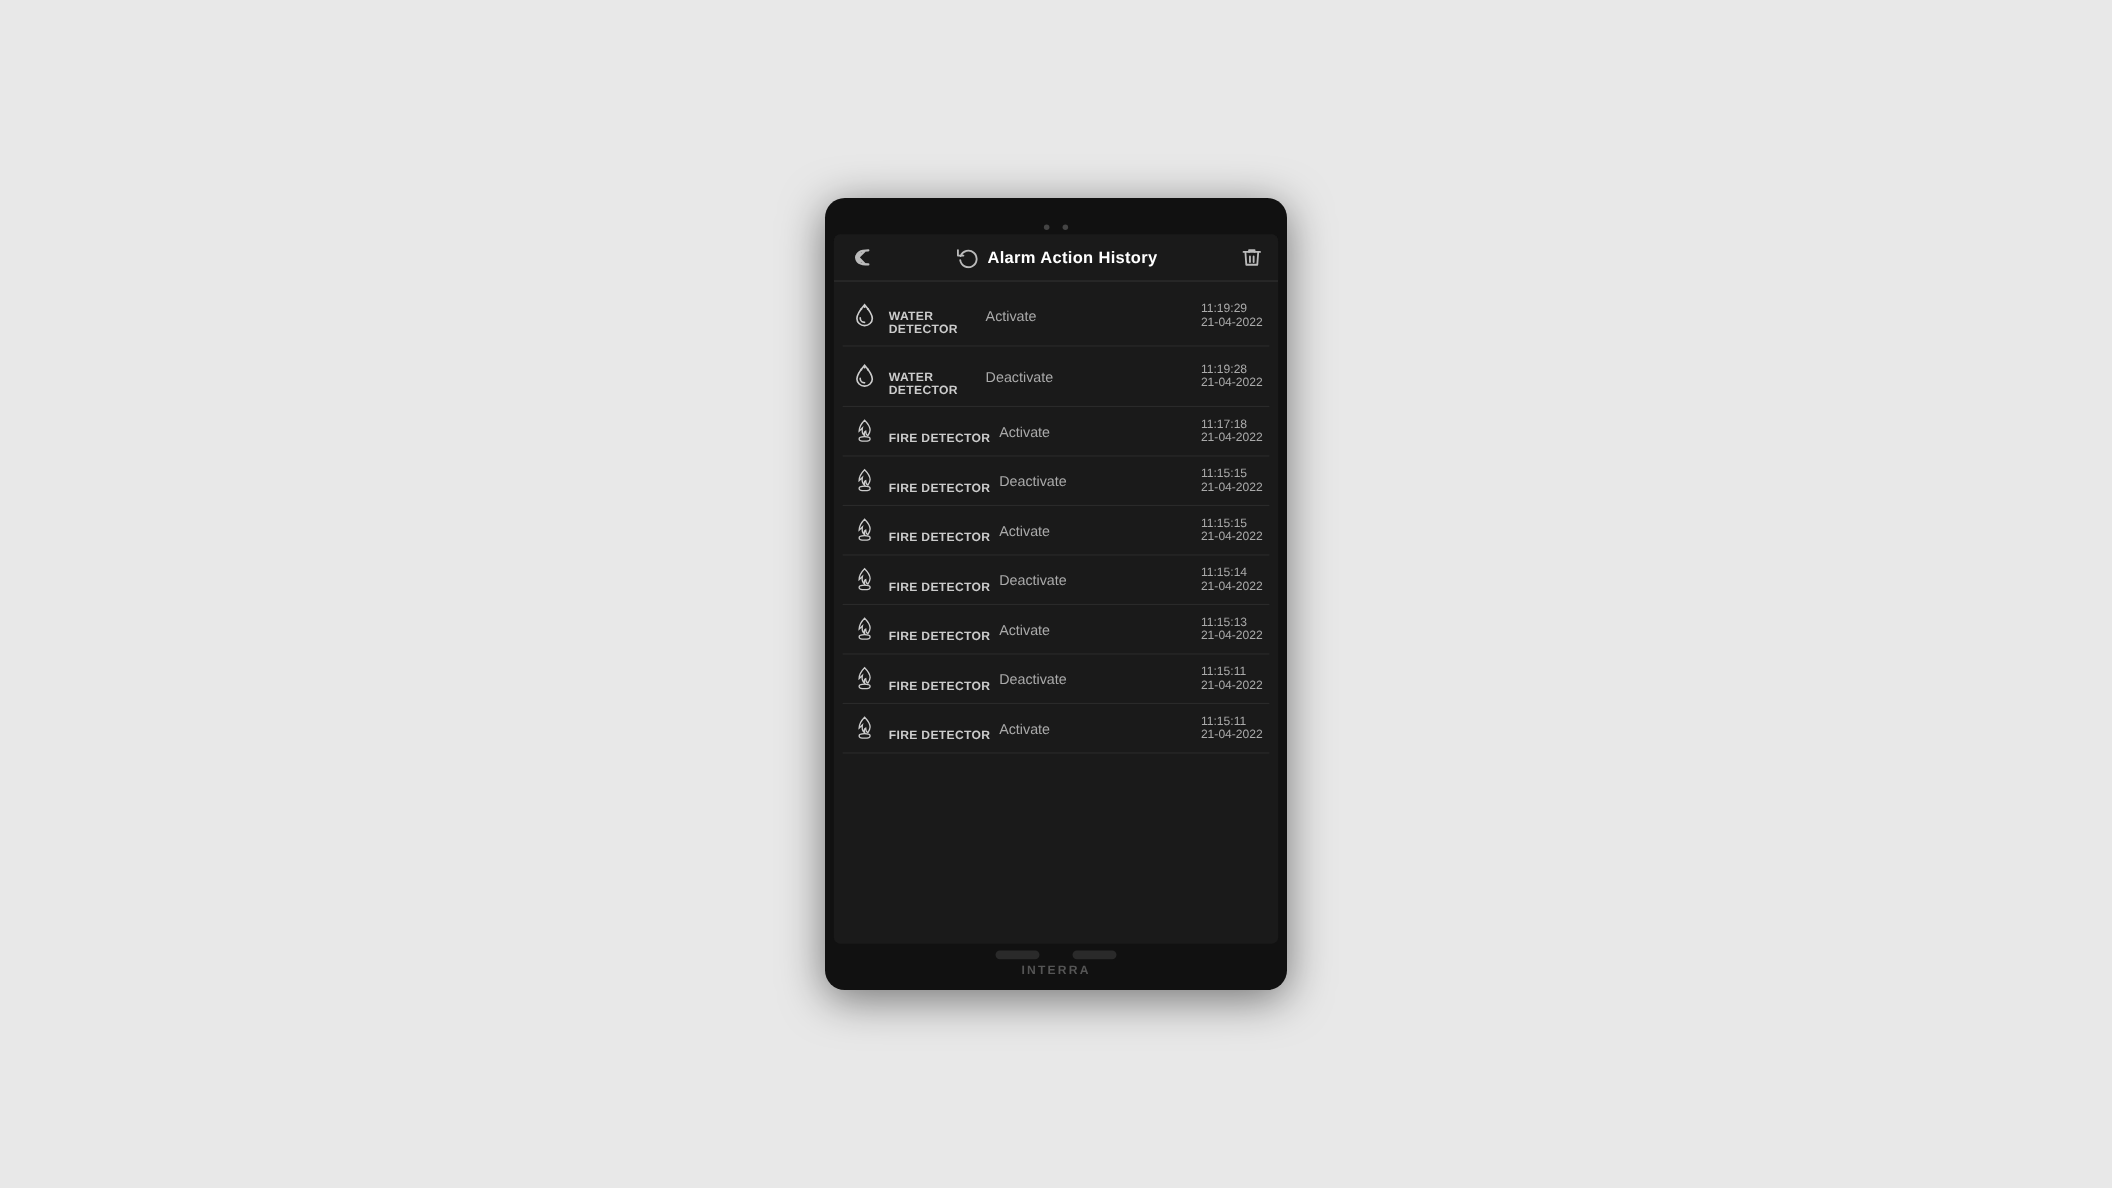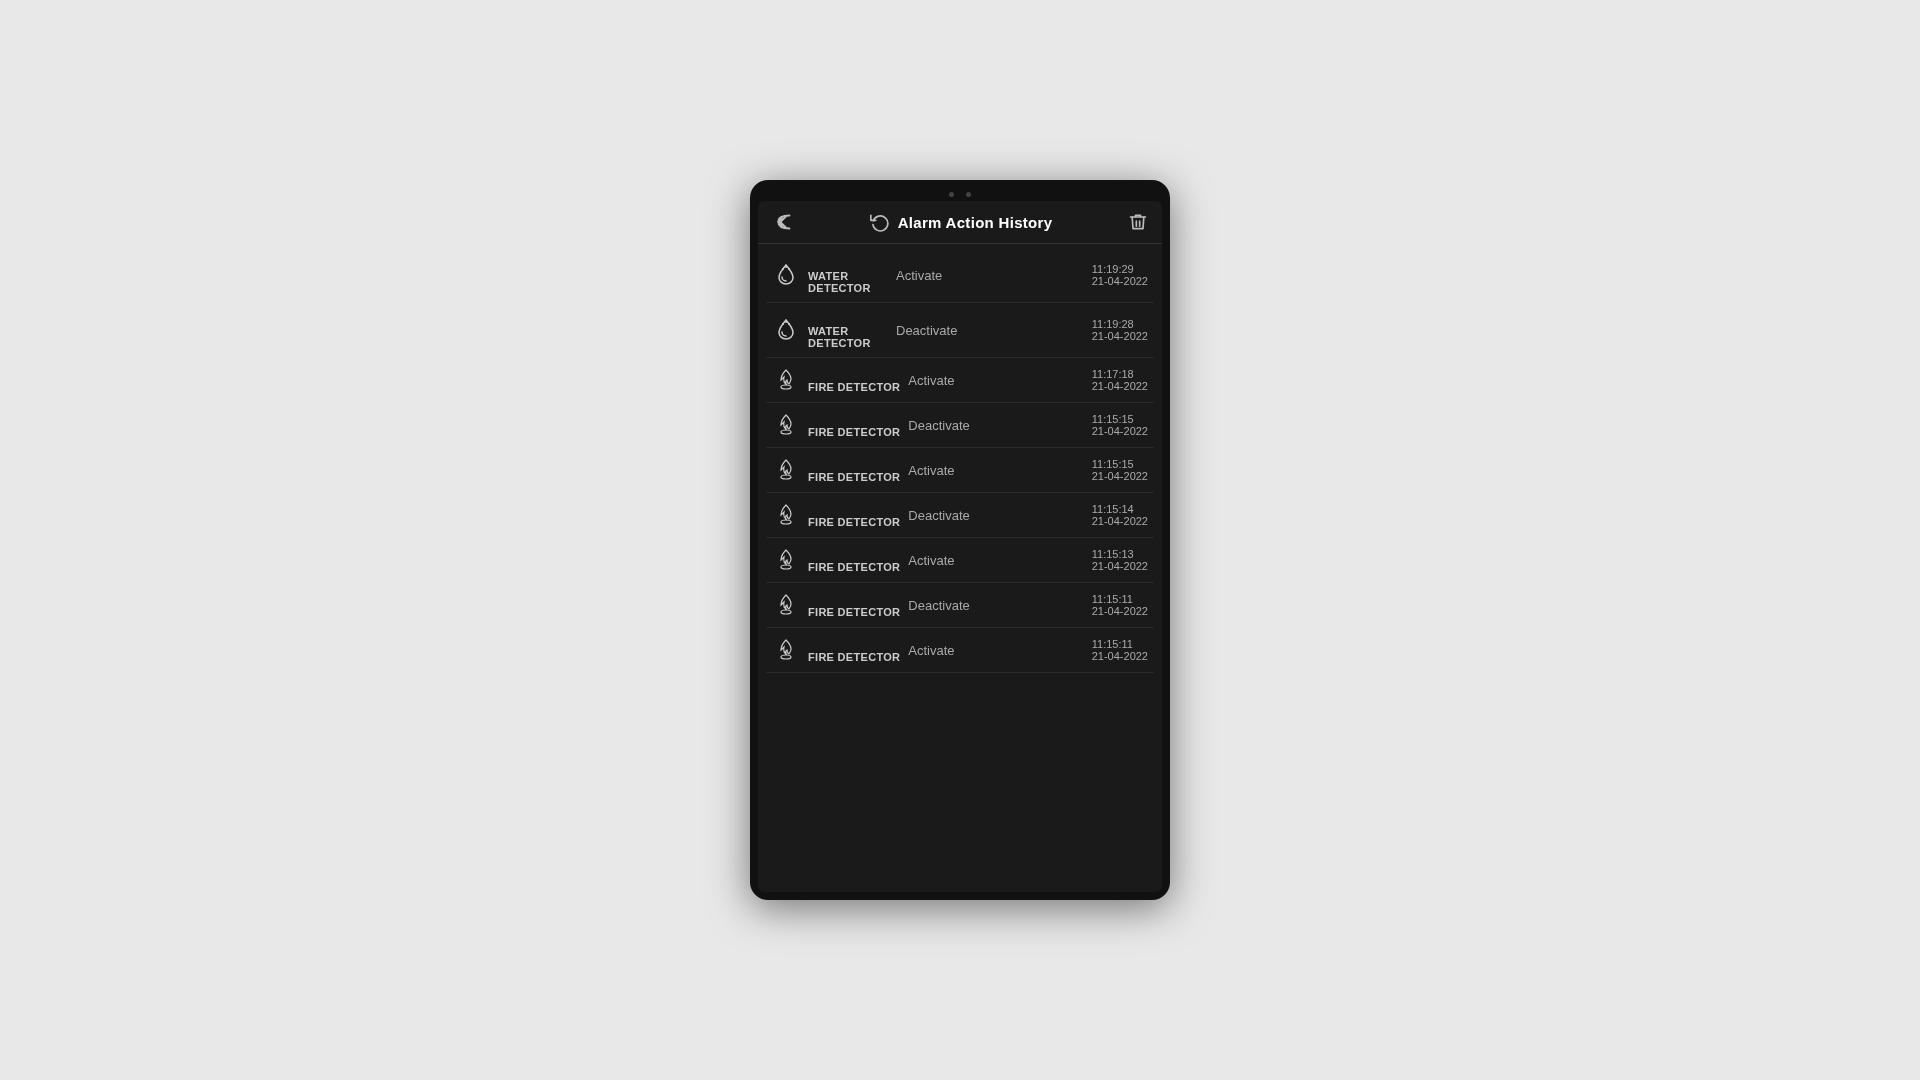--- a/index.html
+++ b/index.html
@@ -15,21 +15,21 @@
 
     .device-outer {
       width: 420px;
       height: 720px;
       background: #111;
       border-radius: 18px;
       display: flex;
       flex-direction: column;
       align-items: center;
       justify-content: space-between;
-      padding: 12px 8px 8px 8px;
+      padding: 24px 8px 8px 8px;
       box-shadow: 0 8px 40px rgba(0,0,0,0.5);
       position: relative;
     }
 
     .device-top-dots {
       display: flex;
       gap: 12px;
       margin-bottom: 4px;
     }
     .dot {
@@ -314,14 +314,21 @@
     </svg>
           </div>
           <div class="item-name">FIRE DETECTOR</div>
           <div class="item-action">Activate</div>
           <div class="item-time">11:15:11<br>21-04-2022</div>
         </div>
       </div>
 
   </div>
 
+  <div class="device-bottom">
+    <div class="bottom-buttons">
+      <div class="bottom-btn"></div>
+      <div class="bottom-btn"></div>
+    </div>
+    <span class="brand-text">INTERRA</span>
+  </div>
 
 </div>
 
 </body></html>

